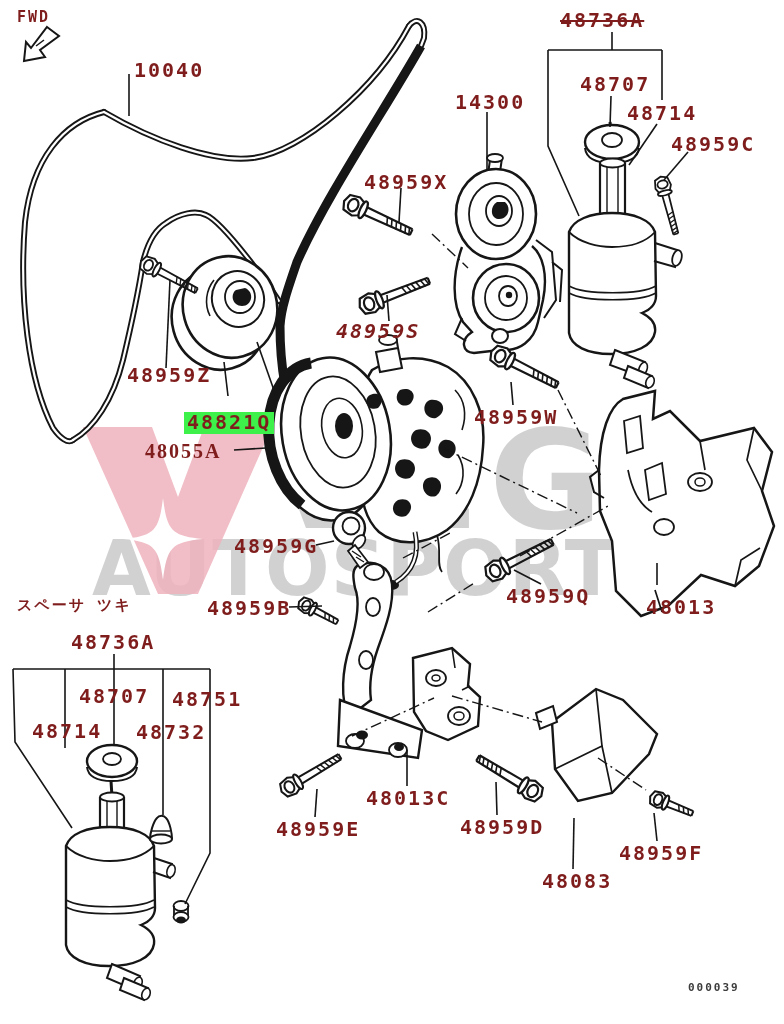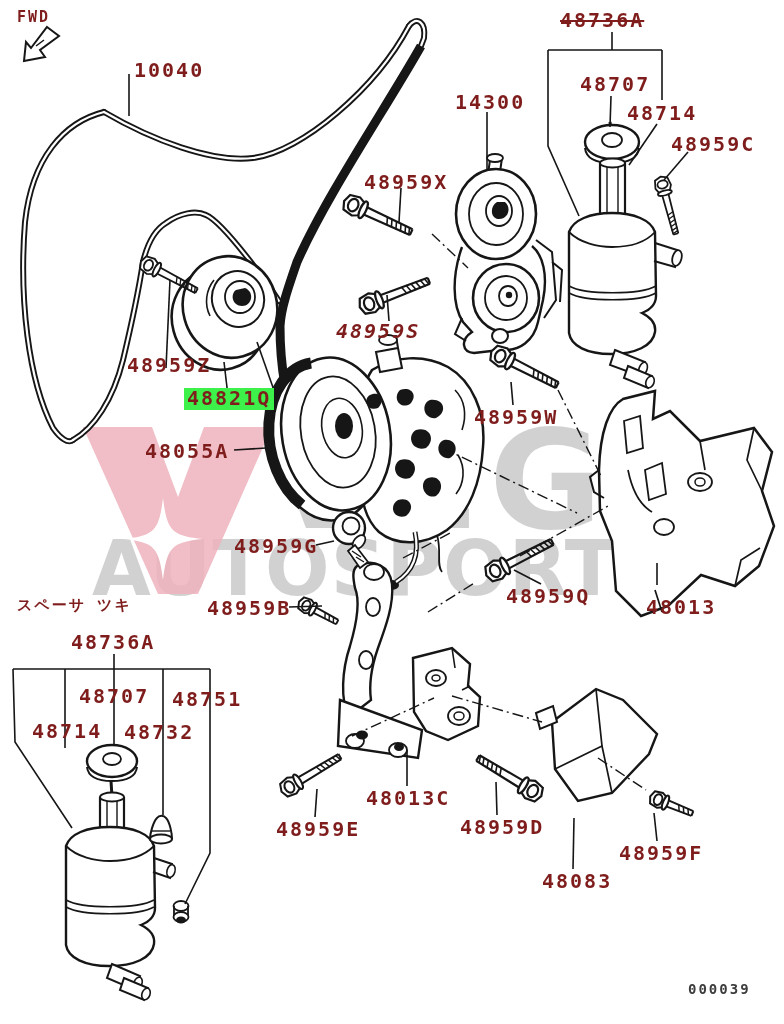--- a/index.html
+++ b/index.html
@@ -294,33 +294,33 @@
   </svg>
 <div class="lbl" style="left: 17px; top: 9px; font-size: 15px;">FWD</div>
     <div class="lbl" style="left: 96px; top: 60px; margin-left: 38px;">10040</div>
     <div class="lbl" style="left: 455px; top: 92px;">14300</div>
     <div class="lbl strike" style="left: 560px; top: 10px;">48736A</div>
     <div class="lbl" style="left: 580px; top: 74px;">48707</div>
     <div class="lbl" style="left: 627px; top: 103px;">48714</div>
     <div class="lbl" style="left: 671px; top: 134px;">48959C</div>
     <div class="lbl" style="left: 364px; top: 172px;">48959X</div>
     <div class="lbl" style="left: 336px; top: 321px; font-style: italic;">48959S</div>
-    <div class="lbl" style="left: 127px; top: 355px;">48959Z</div>
-    <div class="lbl hl" style="left: 184px; top: 388px;">48821Q</div>
-    <div class="lbl" style="left: 145px; top: 441px;">48055A</div>
+    <div class="lbl" style="left: 127px; top: 365px;">48959Z</div>
+    <div class="lbl hl" style="left: 184px; top: 412px;">48821Q</div>
+    <div class="lbl" style="left: 145px; top: 441px; font-family: Liberation Serif, serif;">48055A</div>
     <div class="lbl" style="left: 474px; top: 407px;">48959W</div>
     <div class="lbl" style="left: 234px; top: 536px;">48959G</div>
     <div class="lbl" style="left: 207px; top: 598px;">48959B</div>
     <div class="lbl" style="left: 506px; top: 586px;">48959Q</div>
     <div class="lbl" style="left: 646px; top: 586px; margin-top: 11px;">48013</div>
     <div class="lbl" style="left: 17px; top: 597px; font-size: 15px;">スペーサ ツキ</div>
     <div class="lbl" style="left: 71px; top: 632px;">48736A</div>
     <div class="lbl" style="left: 79px; top: 686px;">48707</div>
     <div class="lbl" style="left: 172px; top: 689px;">48751</div>
     <div class="lbl" style="left: 32px; top: 721px;">48714</div>
-    <div class="lbl" style="left: 124px; top: 722px;">48732</div>
+    <div class="lbl" style="left: 136px; top: 722px;">48732</div>
     <div class="lbl" style="left: 366px; top: 788px;">48013C</div>
     <div class="lbl" style="left: 276px; top: 819px;">48959E</div>
     <div class="lbl" style="left: 460px; top: 817px;">48959D</div>
     <div class="lbl" style="left: 619px; top: 843px;">48959F</div>
     <div class="lbl" style="left: 542px; top: 871px;">48083</div>
-    <div class="lbl" style="left: 688px; top: 982px; font-size: 14px; color: rgb(61, 61, 61);">000039</div>
+    <div class="lbl" style="left: 688px; top: 982px; font-size: 11px; color: rgb(61, 61, 61);">000039</div>
   </div>
 
 </body></html>

